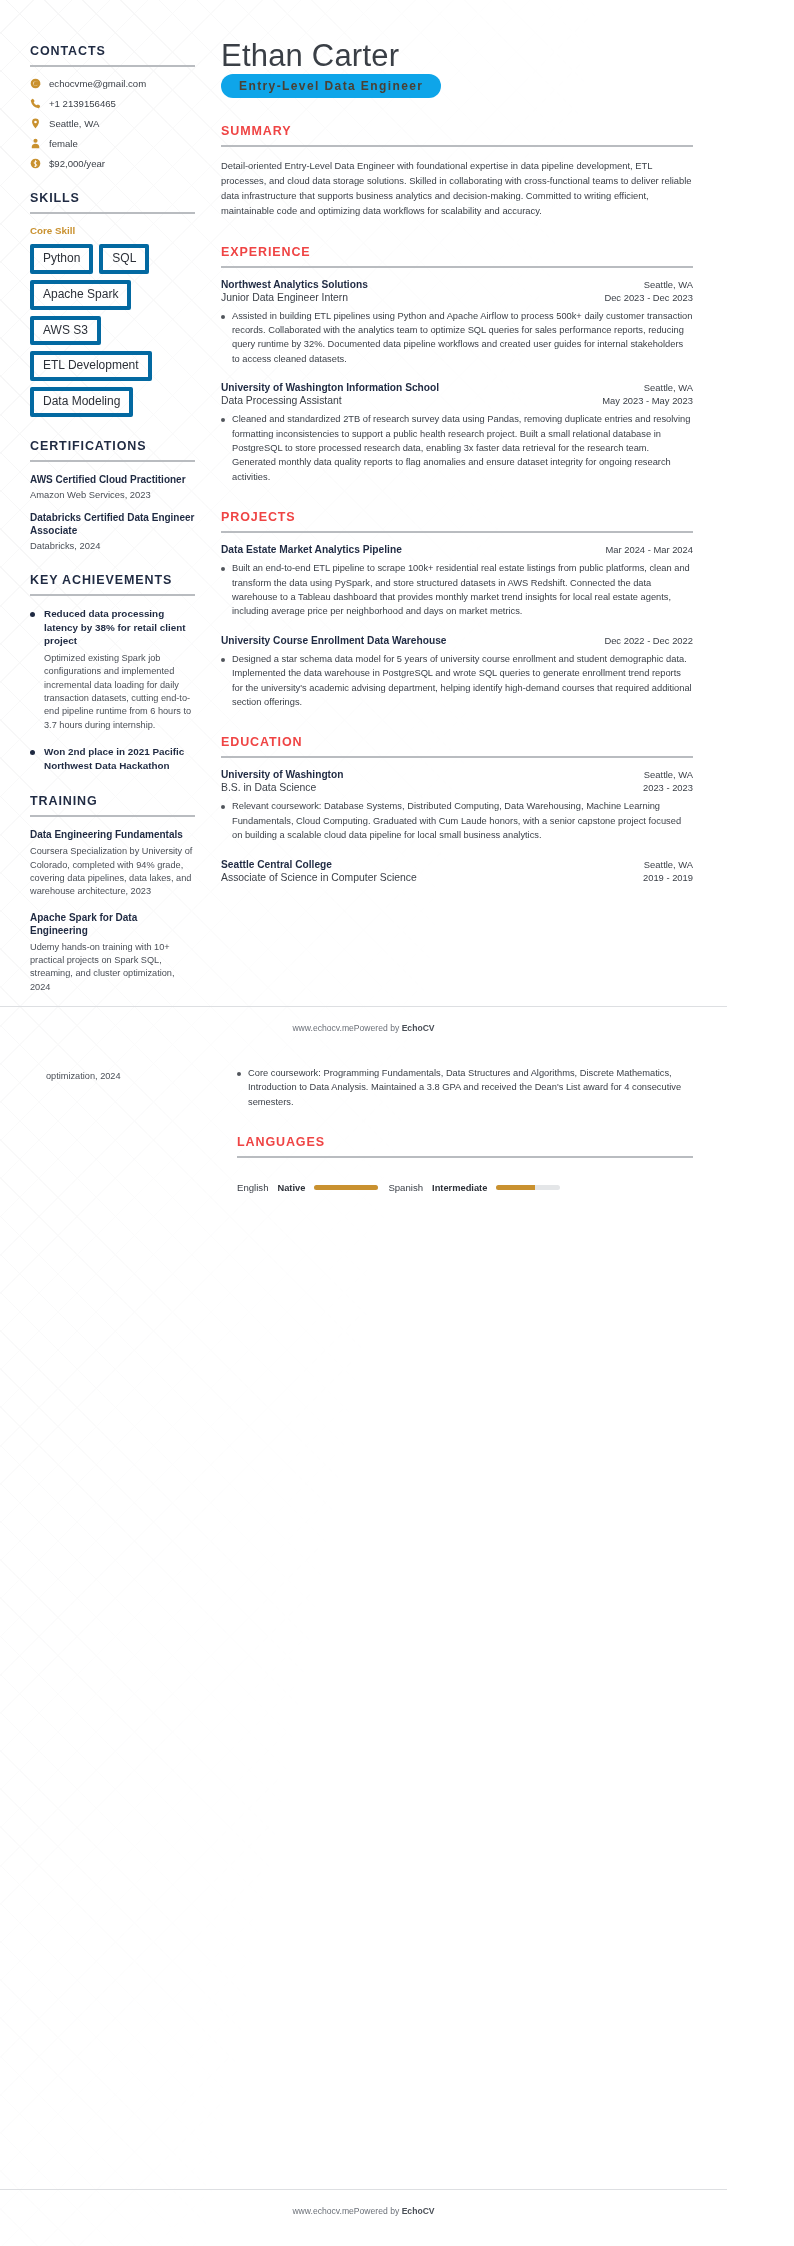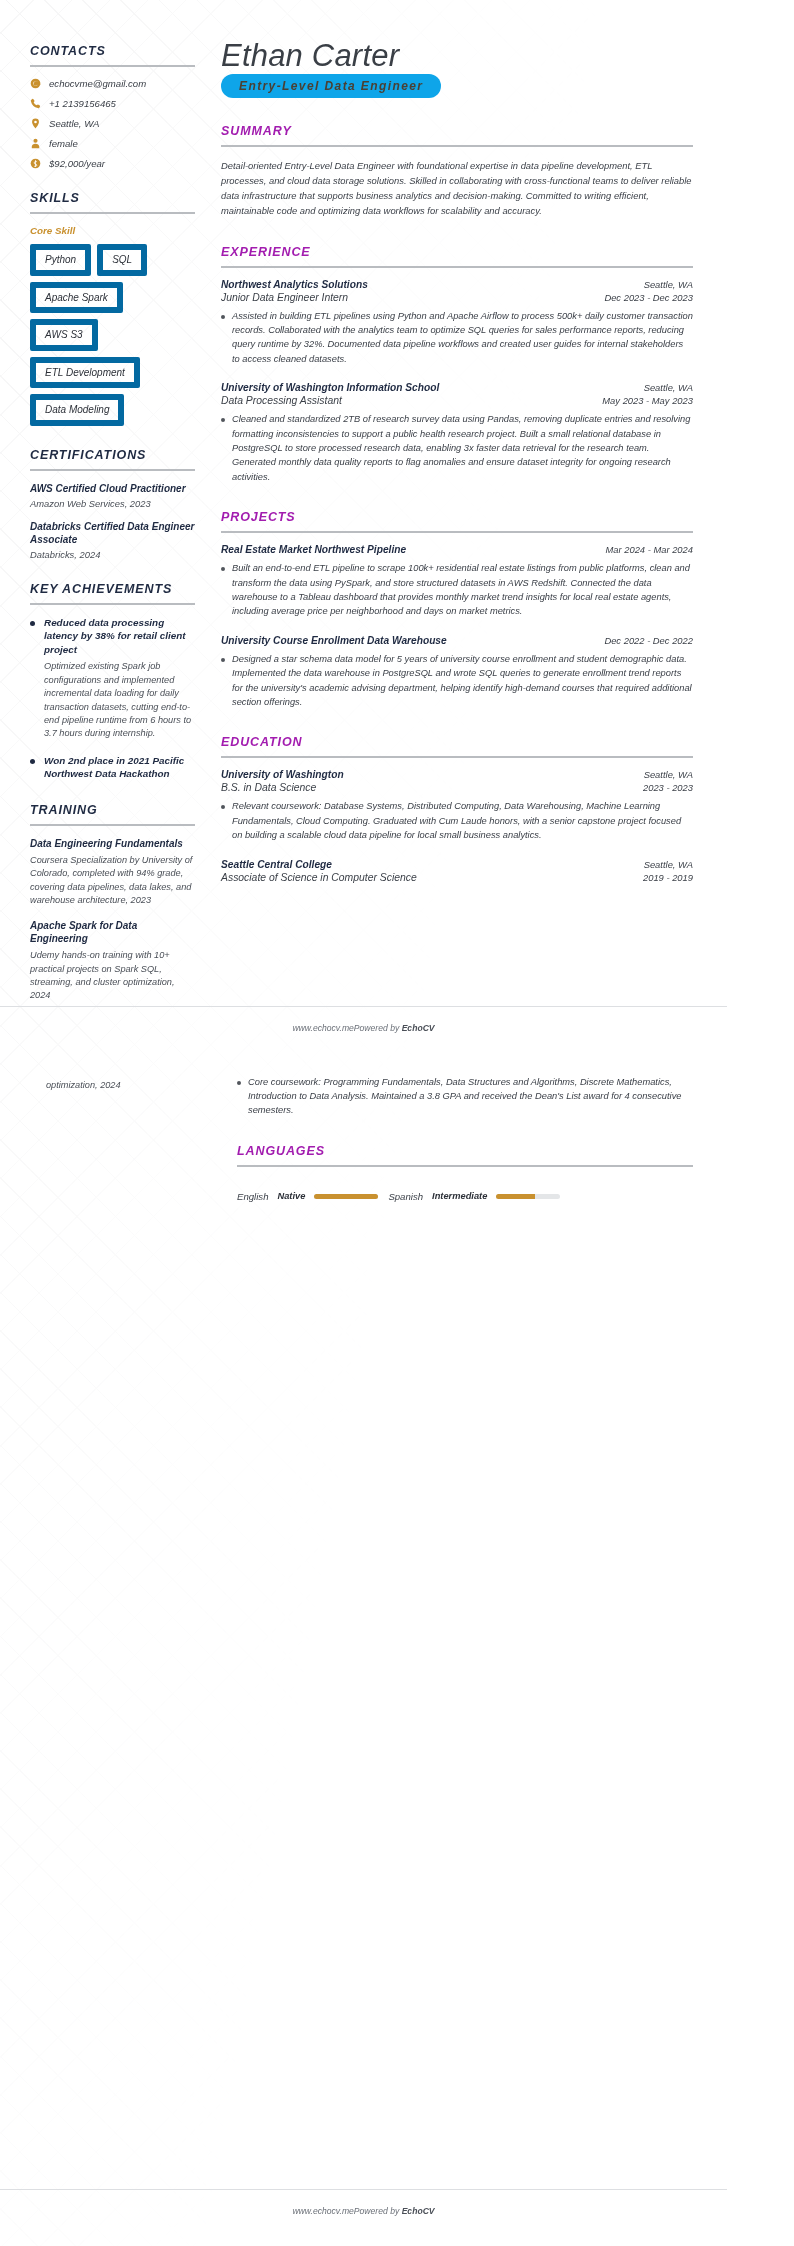--- a/index.html
+++ b/index.html
@@ -8,21 +8,20 @@
     background: #ffffff;
     font-family: "Liberation Sans", sans-serif;
     color: #2c3038;
   }
   .page {
     position: relative;
     width: 727px;
     min-height: 2246px;
     overflow: hidden;
     background: #ffffff;
-    font-style: italic;
   }
   
   .watermark {
     position: absolute;
     inset: 0;
     pointer-events: none;
     z-index: 0;
     opacity: .5;
     background-image:
       repeating-linear-gradient(45deg, transparent 0 26px, #e9e9ea 26px 27px),
@@ -59,24 +58,24 @@
   .ci svg { display: block; width: 11px; height: 11px; fill: #c9912f; }
 
   .core-skill-label {
     color: #c9912f;
     font-weight: 700;
     font-size: 9.8px;
     margin-bottom: 8px;
   }
   .pills { display: flex; flex-wrap: wrap; gap: 6px; }
   .pill {
-    border: 6px solid #0369a1;
+    border: 4px solid #0369a1;
     border-radius: 2px;
     padding: 4px 9px;
-    font-size: 10px;
+    font-size: 12px;
     color: #2c3038;
     line-height: 1.15;
     background: transparent;
     white-space: nowrap;
   }
 
   .cert { margin-bottom: 11px; }
   .cert-name { font-size: 10px; font-weight: 700; color: #1f2a42; line-height: 1.3; }
   .cert-org { font-size: 9.4px; color: #4a4f57; margin-top: 3px; }
 
@@ -108,21 +107,21 @@
     font-size: 12px;
     font-weight: 700;
     letter-spacing: 1.4px;
   }
 
   
   .sec-h {
     font-size: 12.5px;
     font-weight: 700;
     letter-spacing: .9px;
-    color: #a21caf;
+    color: #ef4444;
     text-transform: uppercase;
     margin-top: 24px;
   }
   .sec { margin-top: 26px; }
   .summary-text { font-size: 9.4px; color: #3a3f47; line-height: 1.62; }
 
   .entry { margin-bottom: 16px; }
   .entry-row { display: flex; justify-content: space-between; align-items: baseline; gap: 12px; }
   .entry-org { font-size: 10.2px; font-weight: 700; color: #1f2a42; }
   .entry-loc { font-size: 9.4px; color: #3a3f47; white-space: nowrap; }
@@ -337,21 +336,21 @@
             </ul>
           </div>
         </section>
 
         <section class="sec">
           <div class="sec-h">PROJECTS</div>
           <div class="rule"></div>
 
           <div class="entry">
             <div class="entry-row">
-              <span class="entry-org">Real Estate Market Northwest Pipeline</span>
+              <span class="entry-org">Data Estate Market Analytics Pipeline</span>
               <span class="entry-date">Mar 2024 - Mar 2024</span>
             </div>
             <ul class="blist">
               <li class="bli">
                 <span class="dot"></span>
                 <span>Built an end-to-end ETL pipeline to scrape 100k+ residential real estate listings from public platforms, clean and transform the data using PySpark, and store structured datasets in AWS Redshift. Connected the data warehouse to a Tableau dashboard that provides monthly market trend insights for local real estate agents, including average price per neighborhood and days on market metrics.</span>
               </li>
             </ul>
           </div>
 

